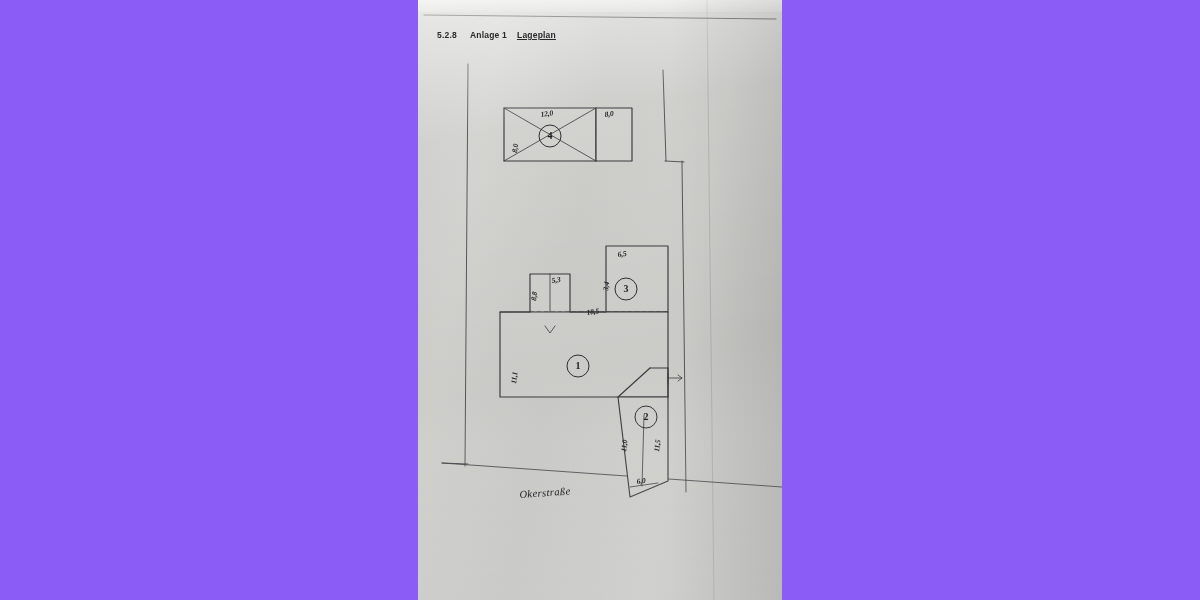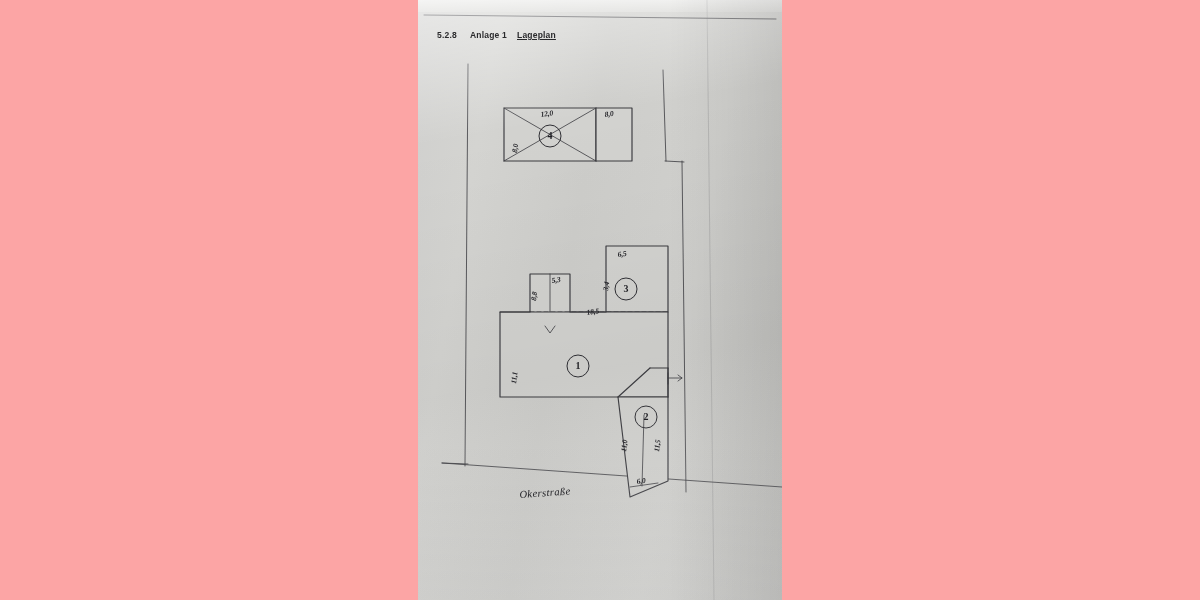--- a/index.html
+++ b/index.html
@@ -10,21 +10,21 @@
   body {
     width: 1200px;
     height: 600px;
     overflow: hidden;
     font-family: "Liberation Sans", sans-serif;
   }
   #page {
     position: relative;
     width: 1200px;
     height: 600px;
-    background: #fca5a5;
+    background: #8b5cf6;
   }
   
   #sheet {
     position: absolute;
     left: 418px;
     top: 0px;
     width: 364px;
     height: 600px;
     background:
       linear-gradient(100deg, #cfcfcd 0%, #d4d4d1 18%, #cdcdca 42%, #d2d2cf 70%, #c9c9c6 100%);

